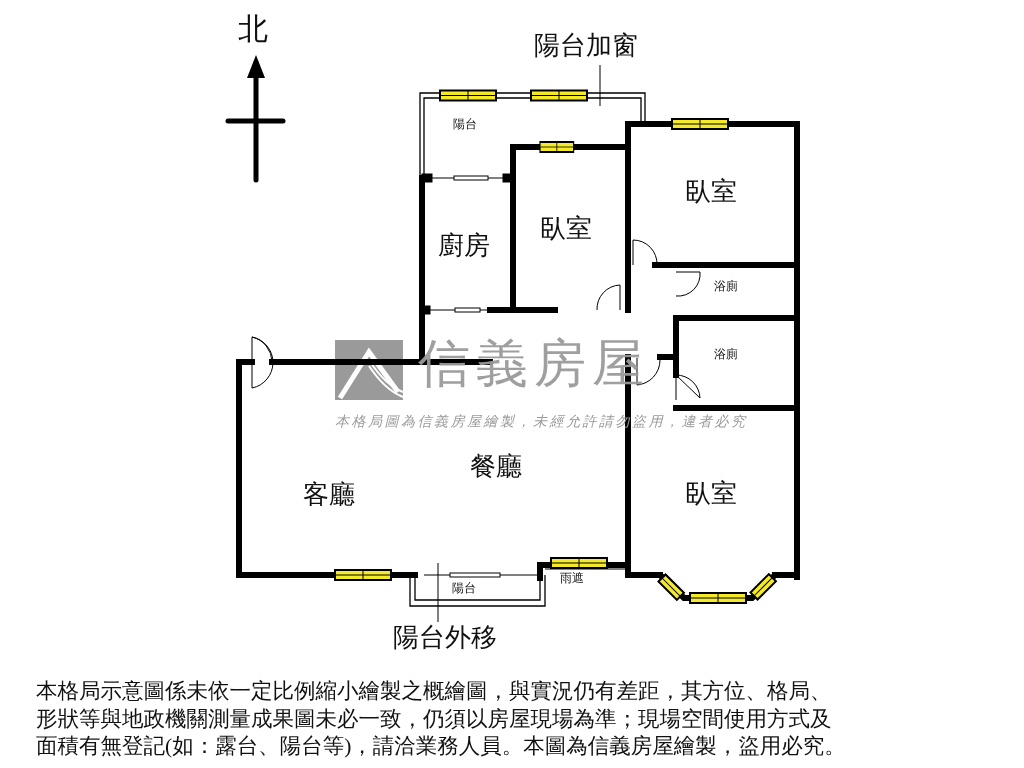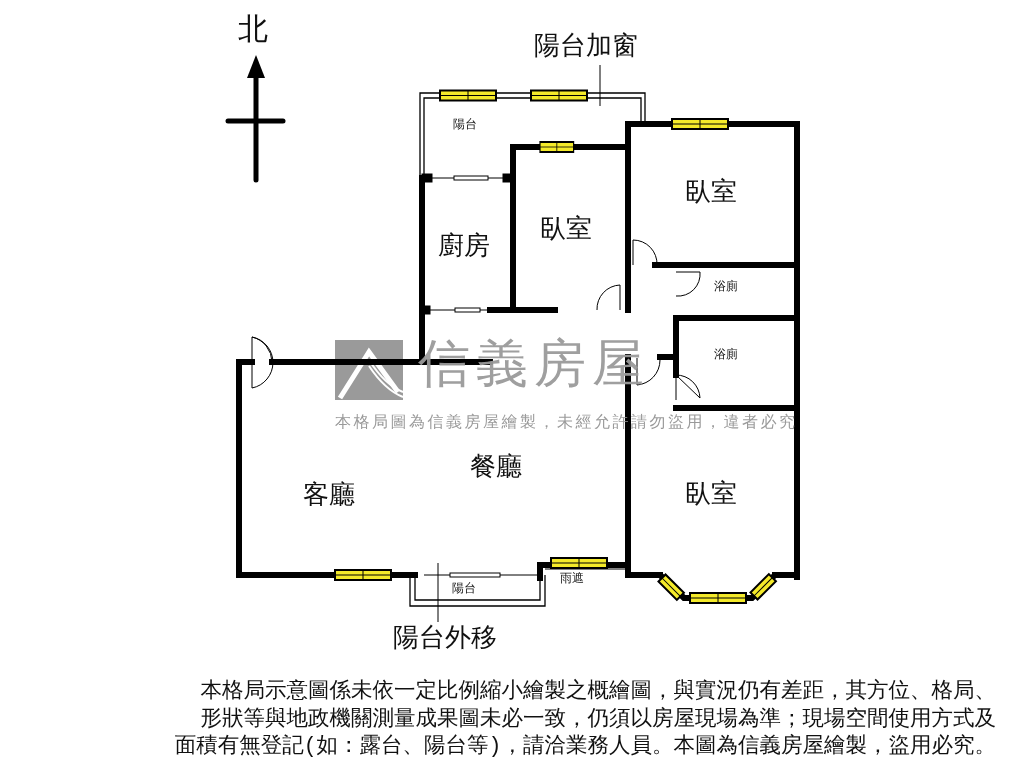--- a/index.html
+++ b/index.html
@@ -2,22 +2,22 @@
 <html><head>
 <meta charset="utf-8">
 <style>
   html, body { margin:0; padding:0; background:#ffffff; }
   body { width:1024px; height:768px; position:relative; overflow:hidden; font-family:"DejaVu Serif", "Liberation Serif", serif; }
   #plan { position:absolute; left:0; top:0; width:1024px; height:768px; }
   .lbl { position:absolute; color:#111; white-space:nowrap; font-family:"DejaVu Sans", "Liberation Sans", sans-serif; line-height:1; }
   .big { font-size:26px; }
   .sm  { font-size:12px; }
   .wm-text { position:absolute; color:#9a9a9a; font-size:52px; letter-spacing:6px; font-family:"DejaVu Sans", sans-serif; line-height:1; opacity:0.95; }
-  .wm-sub { position:absolute; color:#9a9a9a; font-size:16px; letter-spacing:2.5px; font-family:"DejaVu Sans", sans-serif; line-height:1; }
-  .disclaimer { position:absolute; left:36px; top:678px; width:960px; font-size:21.5px; line-height:27.5px; color:#111; font-family:Liberation Mono, monospace;text-align:right; }
+  .wm-sub { position:absolute; color:#9a9a9a; font-size:14px; letter-spacing:2.5px; font-family:"DejaVu Sans", sans-serif; line-height:1;font-style:italic; }
+  .disclaimer { position:absolute; left:36px; top:678px; width:960px; font-size:21.5px; line-height:27.5px; color:#111; font-family:Liberation Serif, serif; }
   .disclaimer div { white-space:nowrap; }
 </style>
 </head>
 <body>
 
 <svg id="plan" viewBox="0 0 1024 768" xmlns="http://www.w3.org/2000/svg">
   <defs>
     <g id="win">
       <rect x="0" y="-5" width="56" height="10" fill="#f4ea2a" stroke="#000" stroke-width="2"></rect>
       <line x1="0" y1="0" x2="56" y2="0" stroke="#000" stroke-width="1"></line>

